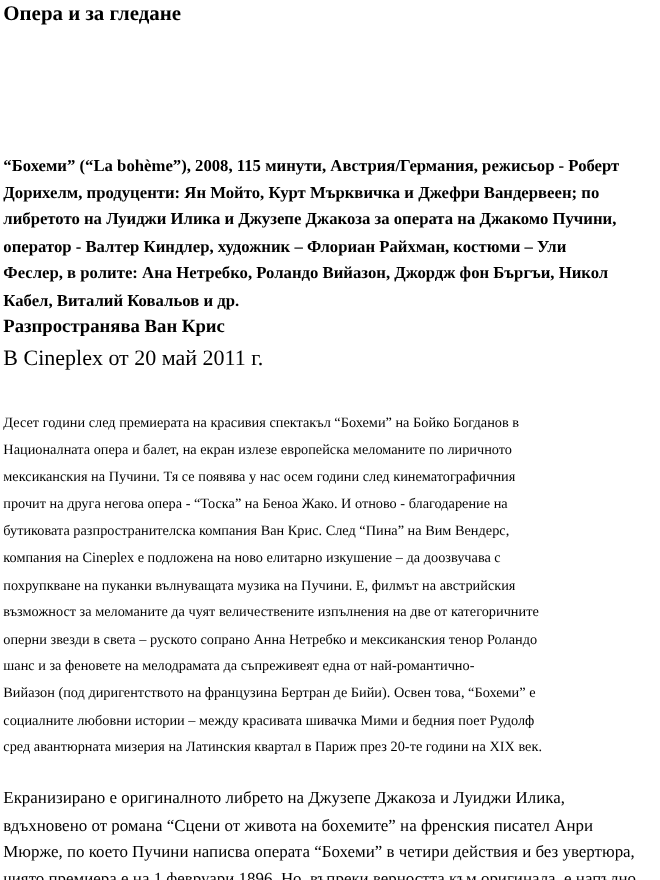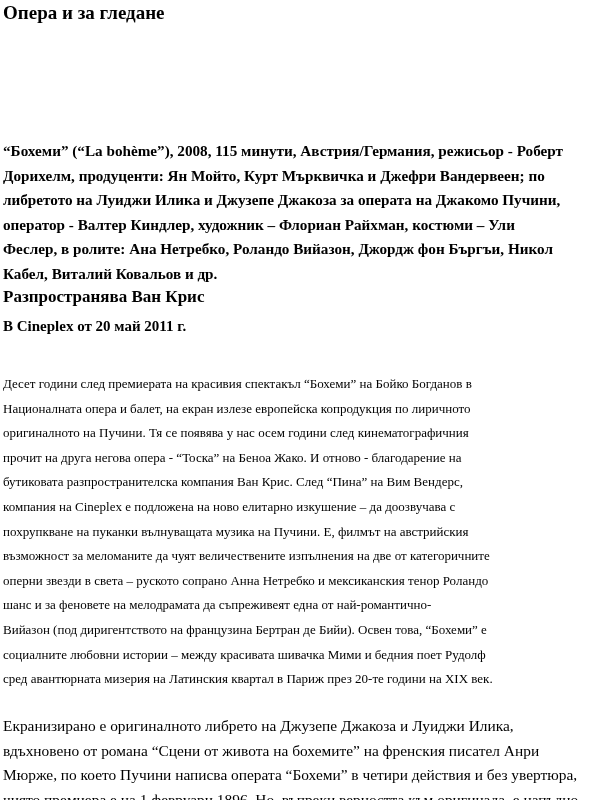--- a/index.html
+++ b/index.html
@@ -50,22 +50,22 @@
     top: 287px;
     font-weight: bold;
     font-size: 17px;
     line-height: 20px;
     white-space: nowrap;
   }
   .release {
     position: absolute;
     left: 0;
     top: 316px;
-    font-weight: bold;
-    font-size: 15px;
+    font-weight: normal;
+    font-size: 20px;
     line-height: 20px;
     white-space: nowrap;
   }
   .para1 {
     position: absolute;
     left: 0;
     top: 372px;
     font-size: 13px;
     line-height: 24.6px;
   }
@@ -91,22 +91,22 @@
     <span class="line">оператор - Валтер Киндлер, художник – Флориан Райхман, костюми – Ули</span>
     <span class="line">Феслер, в ролите: Ана Нетребко, Роландо Вийазон, Джордж фон Бъргъи, Никол</span>
     <span class="line">Кабел, Виталий Ковальов и др.</span>
   </div>
 
   <div class="dist">Разпространява Ван Крис</div>
   <div class="release">В Cineplex от 20 май 2011 г.</div>
 
   <div class="para1 body">
     <span class="line">Десет години след премиерата на красивия спектакъл “Бохеми” на Бойко Богданов в</span>
-    <span class="line">Националната опера и балет, на екран излезе европейска копродукция по лиричното</span>
-    <span class="line">оригиналното на Пучини. Тя се появява у нас осем години след кинематографичния</span>
+    <span class="line">Националната опера и балет, на екран излезе европейска меломаните по лиричното</span>
+    <span class="line">мексиканския на Пучини. Тя се появява у нас осем години след кинематографичния</span>
     <span class="line">прочит на друга негова опера - “Тоска” на Беноа Жако. И отново - благодарение на</span>
     <span class="line">бутиковата разпространителска компания Ван Крис. След “Пина” на Вим Вендерс,</span>
     <span class="line">компания на Cineplex е подложена на ново елитарно изкушение – да доозвучава с</span>
     <span class="line">похрупкване на пуканки вълнуващата музика на Пучини. Е, филмът на австрийския</span>
     <span class="line">възможност за меломаните да чуят величествените изпълнения на две от категоричните</span>
     <span class="line">оперни звезди в света – руското сопрано Анна Нетребко и мексиканския тенор Роландо</span>
     <span class="line">шанс и за феновете на мелодрамата да съпреживеят една от най-романтично-</span>
     <span class="line">Вийазон (под диригентството на французина Бертран де Бийи). Освен това, “Бохеми” е</span>
     <span class="line">социалните любовни истории – между красивата шивачка Мими и бедния поет Рудолф</span>
     <span class="line">сред авантюрната мизерия на Латинския квартал в Париж през 20-те години на XIX век.</span>

